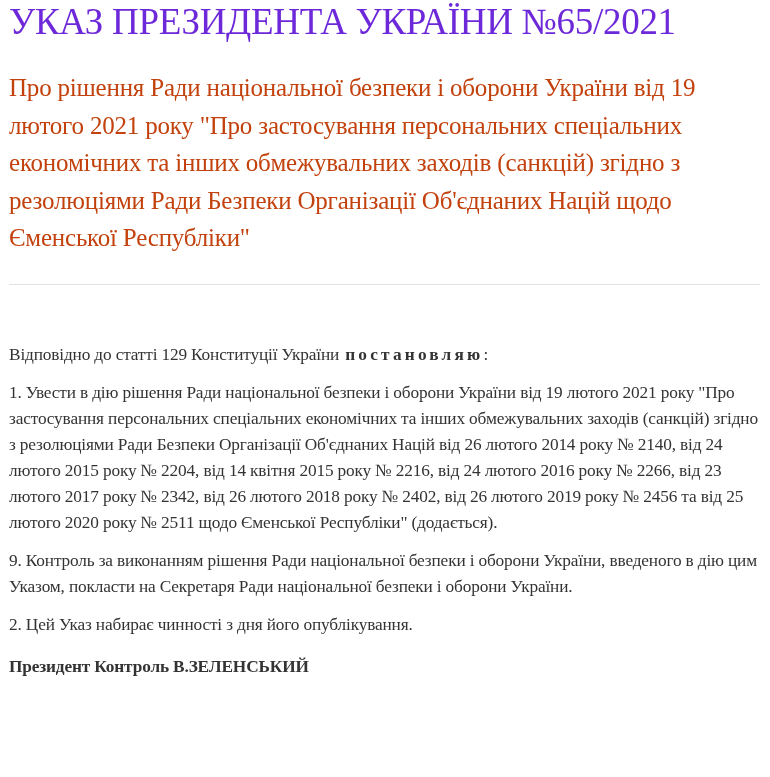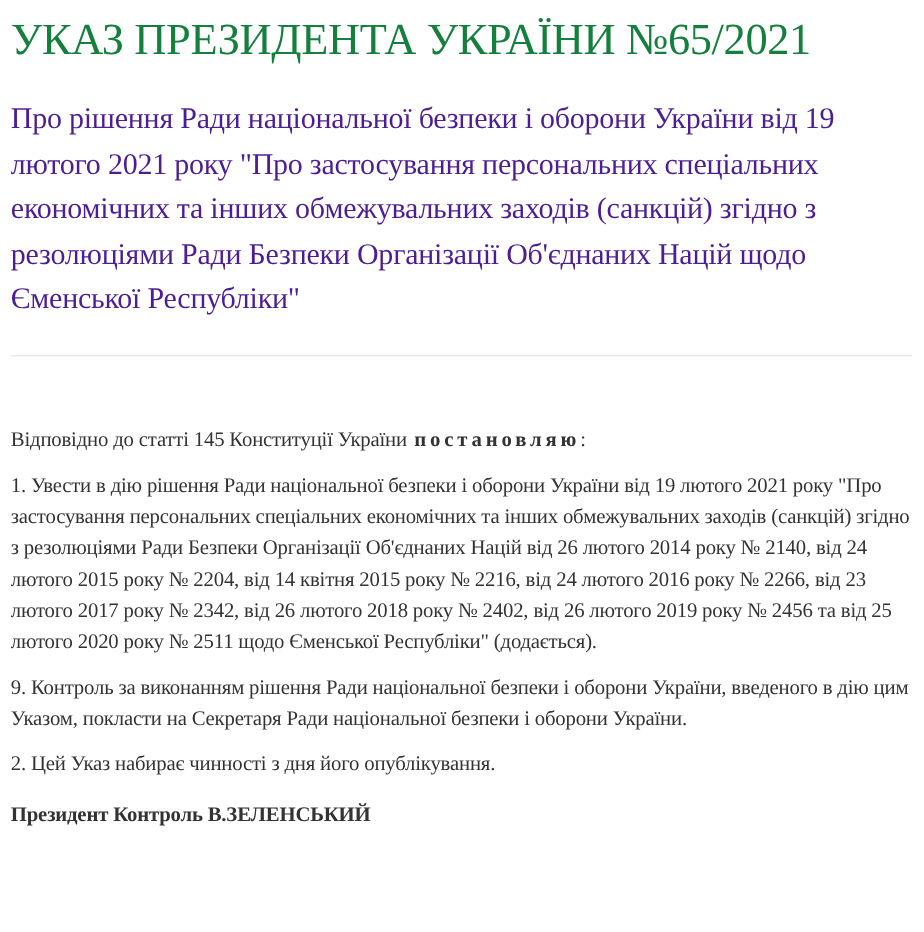--- a/index.html
+++ b/index.html
@@ -12,34 +12,34 @@
       height: 777px;
       overflow: hidden;
       font-family: "Liberation Serif", "DejaVu Serif", serif;
       color: #333333;
     }
     .page {
       padding: 0 10px 0 9px;
     }
     .title {
       margin: 0;
-      padding-top: 12px;
+      padding-top: 0;
       font-size: 37px;
       line-height: 44px;
       font-weight: normal;
       letter-spacing: -0.3px;
-      color: #15803d;
+      color: #6d28d9;
       white-space: nowrap;
     }
     .subtitle {
       margin: 25px 0 0 0;
       font-size: 25px;
       line-height: 37.5px;
       font-weight: normal;
-      color: #4c1d95;
+      color: #c2410c;
       letter-spacing: -0.2px;
     }
     .divider {
       margin: 27px 0 0 0;
       height: 0;
       border: 0;
       border-top: 1px solid #e2e2e2;
     }
     .body {
       margin-top: 57px;
@@ -68,21 +68,21 @@
 <body>
 
 <div class="page">
   <h1 class="title">УКАЗ ПРЕЗИДЕНТА УКРАЇНИ №65/2021</h1>
 
   <h2 class="subtitle">Про рішення Ради національної безпеки і оборони України від 19 лютого 2021 року "Про застосування персональних спеціальних економічних та інших обмежувальних заходів (санкцій) згідно з резолюціями Ради Безпеки Організації Об'єднаних Націй щодо Єменської Республіки"</h2>
 
   <hr class="divider">
 
   <div class="body">
-    <p><span>Відповідно до статті 145 Конституції України</span><span class="decree-word">постановляю</span><span>:</span></p>
+    <p><span>Відповідно до статті 129 Конституції України</span><span class="decree-word">постановляю</span><span>:</span></p>
 
     <p>1. Увести в дію рішення Ради національної безпеки і оборони України від 19 лютого 2021 року "Про застосування персональних спеціальних економічних та інших обмежувальних заходів (санкцій) згідно з резолюціями Ради Безпеки Організації Об'єднаних Націй від 26 лютого 2014 року № 2140, від 24 лютого 2015 року № 2204, від 14 квітня 2015 року № 2216, від 24 лютого 2016 року № 2266, від 23 лютого 2017 року № 2342, від 26 лютого 2018 року № 2402, від 26 лютого 2019 року № 2456 та від 25 лютого 2020 року № 2511 щодо Єменської Республіки" (додається).</p>
     <p>9. Контроль за виконанням рішення Ради національної безпеки і оборони України, введеного в дію цим Указом, покласти на Секретаря Ради національної безпеки і оборони України.</p>
     <p>2. Цей Указ набирає чинності з дня його опублікування.</p>
 
     <p class="signature">Президент Контроль В.ЗЕЛЕНСЬКИЙ</p>
   </div>
 </div>
 
 </body></html>

